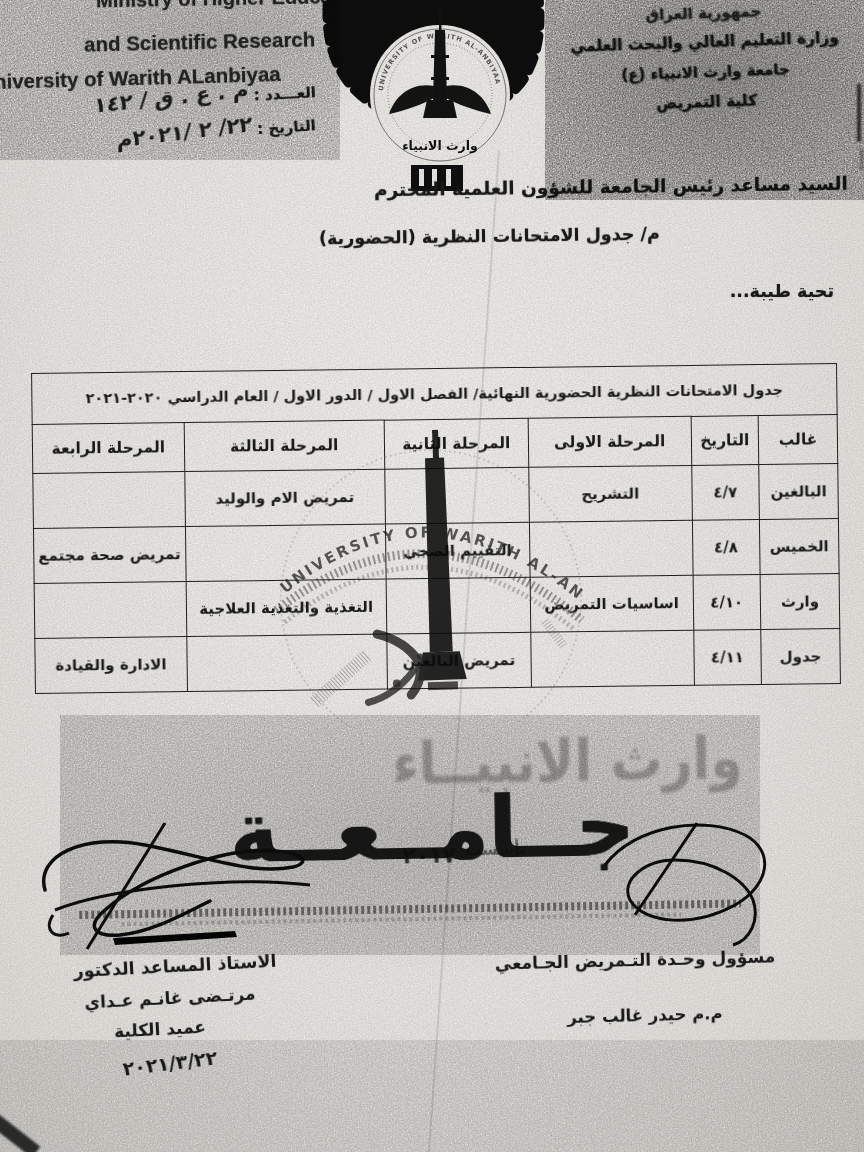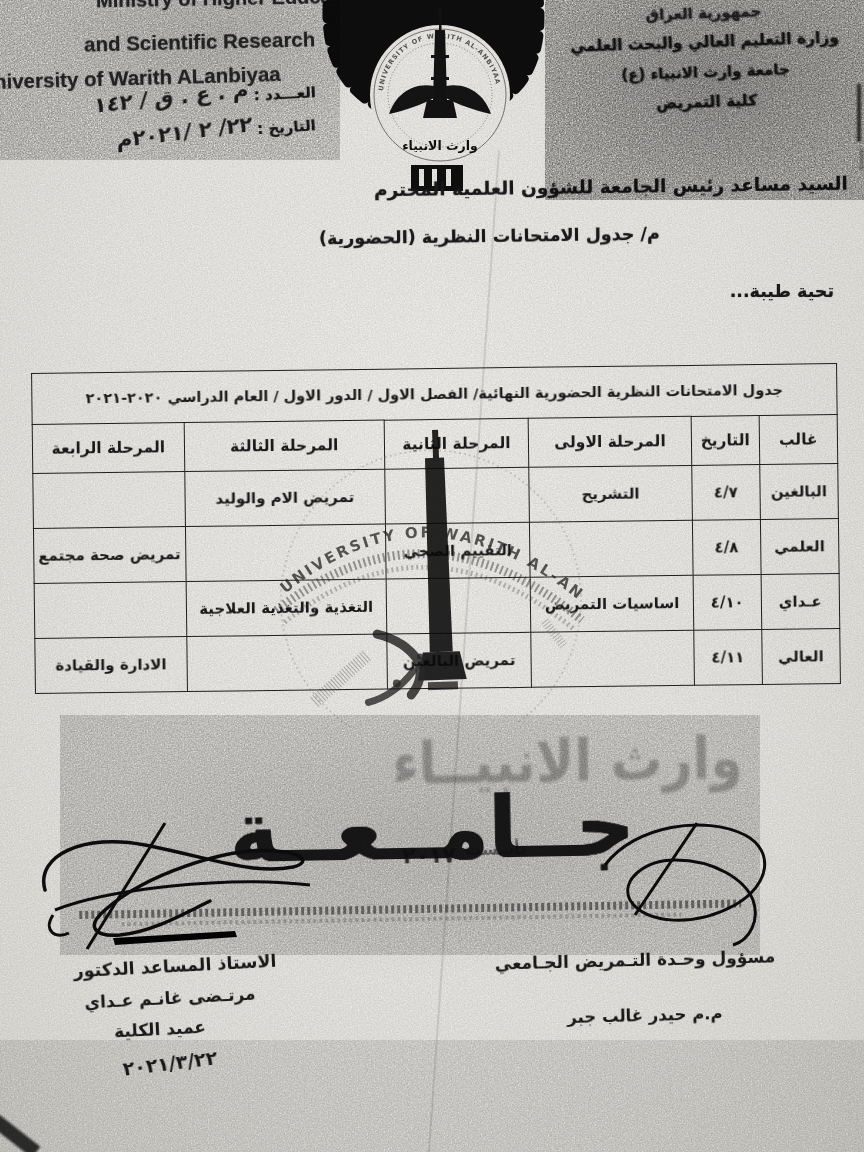--- a/index.html
+++ b/index.html
@@ -110,37 +110,37 @@
       </tr>
       <tr>
         <td>البالغين</td>
         <td>٤/٧</td>
         <td>التشريح</td>
         <td></td>
         <td>تمريض الام والوليد</td>
         <td></td>
       </tr>
       <tr>
-        <td>العلمي</td>
+        <td>الخميس</td>
         <td>٤/٨</td>
         <td></td>
         <td>التقييم الصحي</td>
         <td></td>
         <td>تمريض صحة مجتمع</td>
       </tr>
       <tr>
-        <td>عـداي</td>
+        <td>وارث</td>
         <td>٤/١٠</td>
         <td>اساسيات التمريض</td>
         <td></td>
         <td>التغذية والتغذية العلاجية</td>
         <td></td>
       </tr>
       <tr>
-        <td>العالي</td>
+        <td>جدول</td>
         <td>٤/١١</td>
         <td></td>
         <td>تمريض البالغين</td>
         <td></td>
         <td>الادارة والقيادة</td>
       </tr>
     </tbody>
       </table>
   </div>
 

